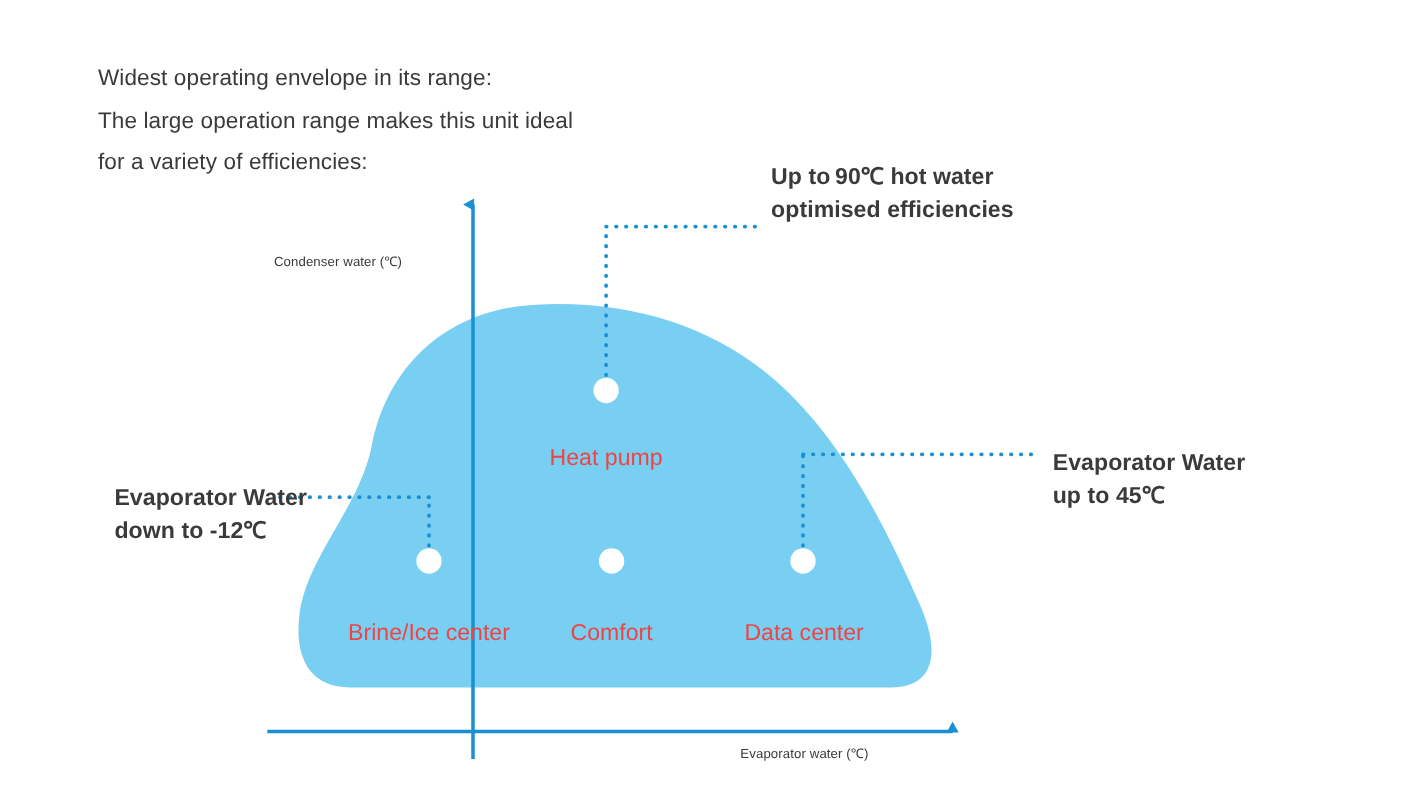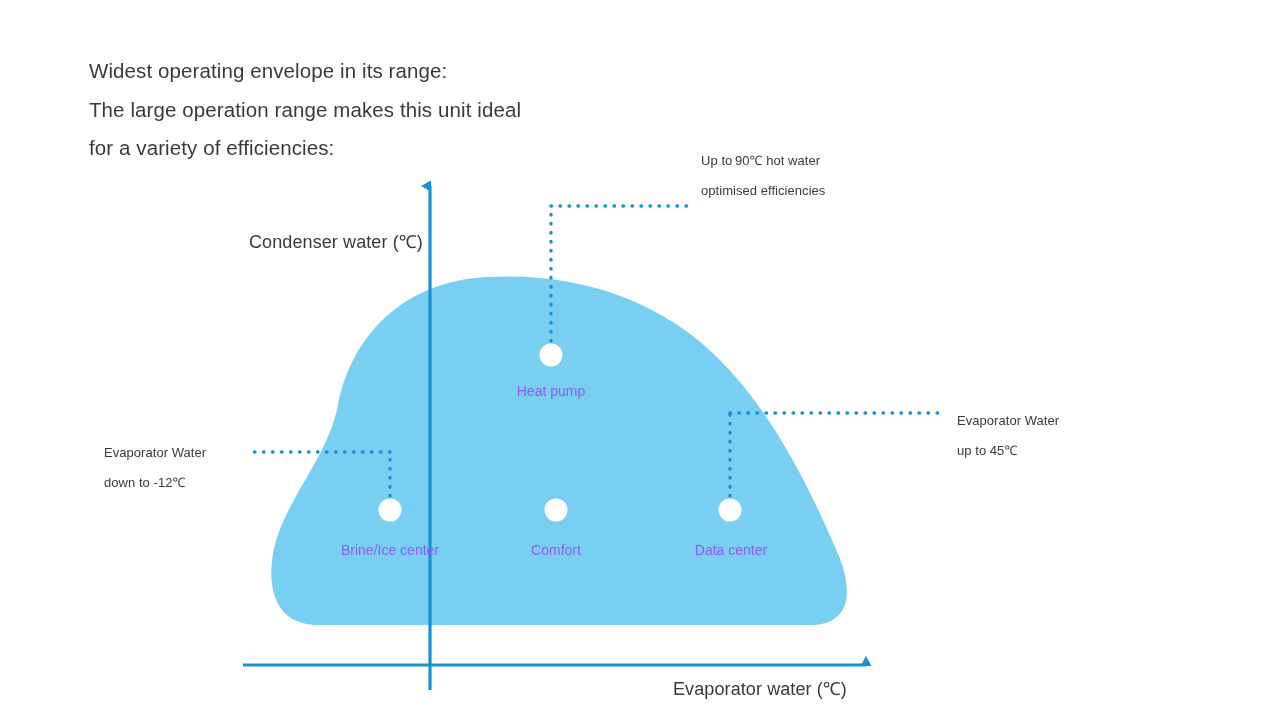--- a/index.html
+++ b/index.html
@@ -43,62 +43,64 @@
     width: 1280px;
     height: 720px;
   }
 
   
   .lbl {
     position: absolute;
     white-space: nowrap;
   }
   .axis-label {
-    font-size: 18px;
+    font-size: 12px;
     color: #3a3a3a;
     letter-spacing: 0.1px;
   }
   .y-axis-label {
     left: 249px;
     top: 229px;
   }
   .x-axis-label {
     left: 673px;
     top: 676px;
   }
 
   .callout {
     position: absolute;
-    font-size: 13px;
+    font-size: 21px;
     line-height: 30px;
     color: #3a3a3a;
     letter-spacing: 0.05px;
     white-space: nowrap;
+    font-weight: bold;
   }
   .callout-top {
     left: 701px;
     top: 146px;
   }
   .callout-left {
     left: 104px;
     top: 438px;
     text-align: left;
   }
   .callout-right {
     left: 957px;
     top: 406px;
   }
 
   .node-label {
     position: absolute;
-    color: #8b5cf6;
-    font-size: 14px;
+    color: #ef4444;
+    font-size: 21px;
     line-height: 29px;
     text-align: center;
     white-space: nowrap;
+    margin-top: 25px;
   }
   .node-label.wrap { white-space: normal; }
 
   .nl-heatpump {
     left: 441px;
     top: 377px;
     width: 220px;
   }
   .nl-brine {
     left: 300px;

